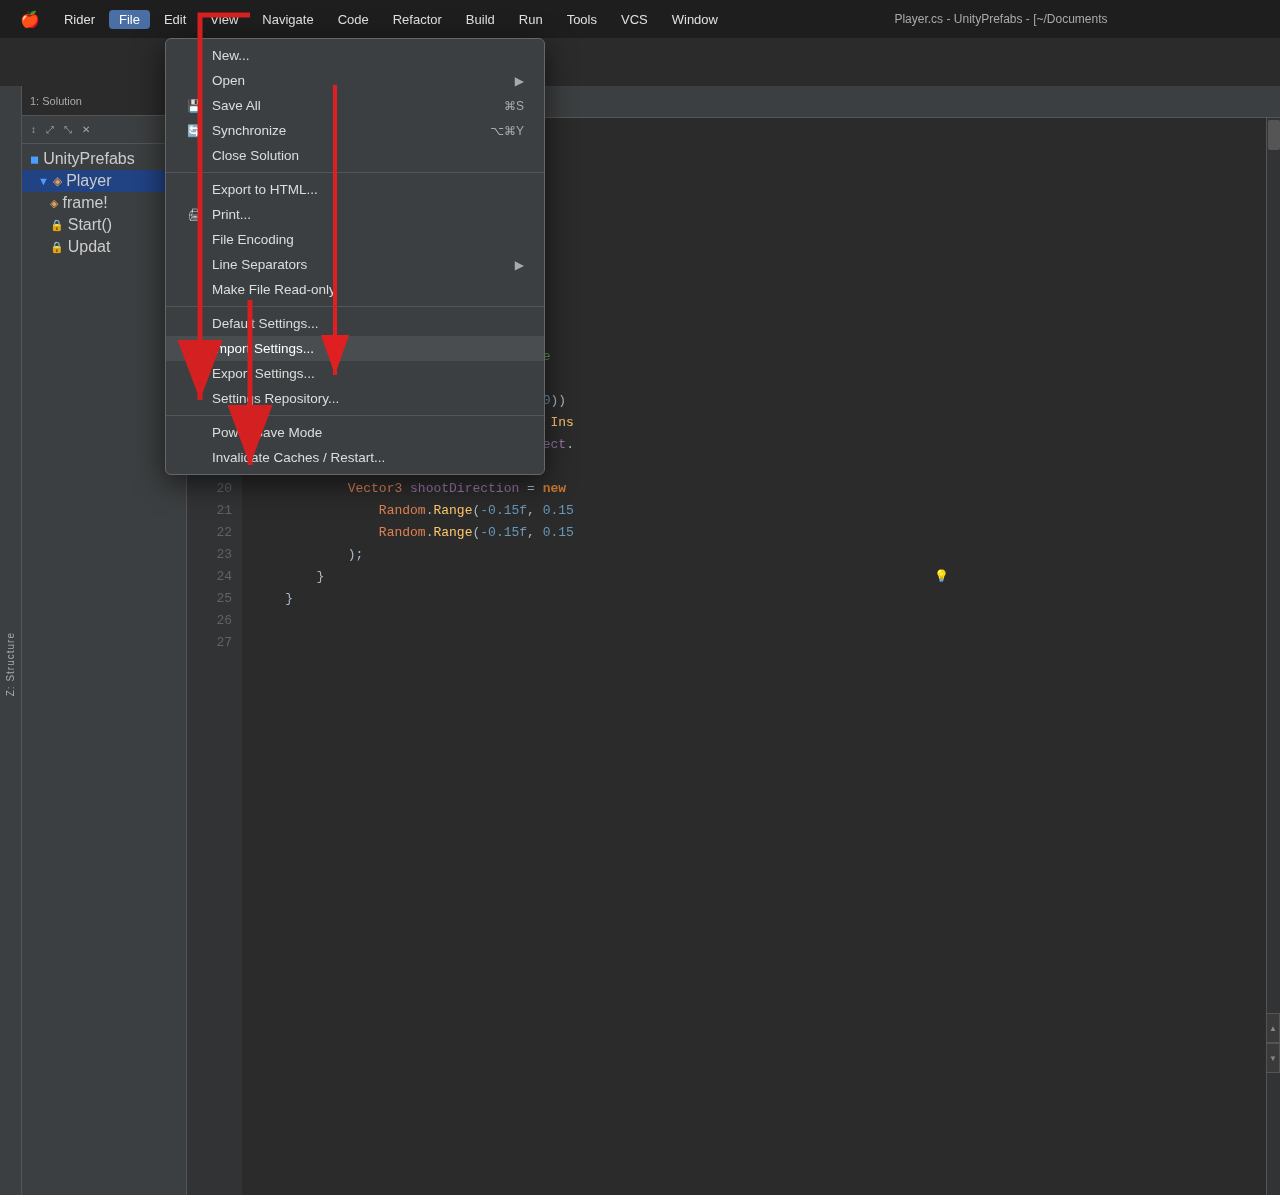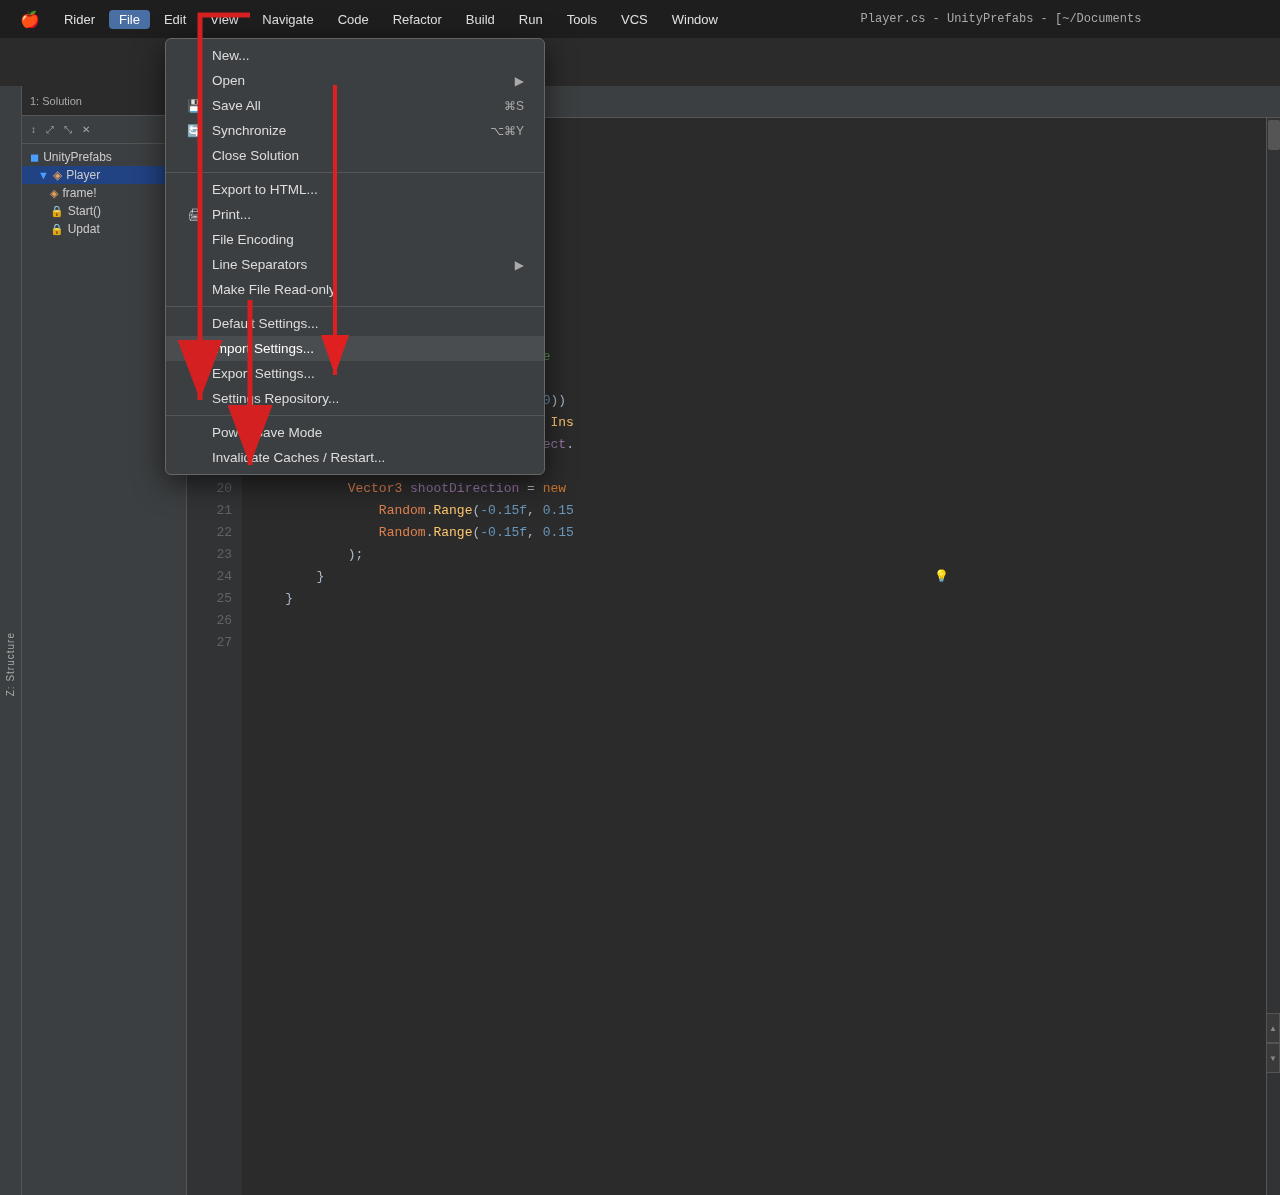--- a/index.html
+++ b/index.html
@@ -92,21 +92,21 @@
       display: flex;
       align-items: center;
       padding: 2px 8px;
       font-size: 12px;
       color: #ccc;
       cursor: pointer;
       gap: 4px;
     }
     .tree-item.selected { background: #214283; }
     .tree-icon { font-size: 11px; }
-    .tree-label { font-size: 12px; }
+    .tree-label { font-size: 16px; }
 
     
     .structure-sidebar {
       width: 22px;
       background: #3c3f41;
       border-right: 1px solid #555;
       display: flex;
       flex-direction: column;
       align-items: center;
       justify-content: center;
@@ -181,21 +181,21 @@
       color: #a9b7c6;
       overflow: hidden;
       position: relative;
     }
     .code-line { display: flex; align-items: baseline; gap: 0; white-space: nowrap; }
     .kw-using { color: #cc7832; }
     .kw-public { color: #cc7832; }
     .kw-class { color: #cc7832; }
     .kw-void { color: #cc7832; }
     .kw-if { color: #cc7832; }
-    .kw-new { color: #cc7832; }
+    .kw-new { color: #cc7832; font-weight: bold; }
     .cls-player { color: #ffc66d; text-align: right; }
     .cls-mono { color: #e08050; }
     .cls-gameobj { color: #6897bb; }
     .cls-bullet { color: #6897bb; }
     .cls-input { color: #e08050; }
     .cls-vector { color: #e08050; }
     .cls-random { color: #e08050; }
     .prop-name { color: #9876aa; }
     .comment { color: #629755; }
     .dots { color: #888; }
@@ -257,21 +257,21 @@
   <span class="menubar-item">Edit</span>
   <span class="menubar-item">View</span>
   <span class="menubar-item">Navigate</span>
   <span class="menubar-item">Code</span>
   <span class="menubar-item">Refactor</span>
   <span class="menubar-item">Build</span>
   <span class="menubar-item">Run</span>
   <span class="menubar-item">Tools</span>
   <span class="menubar-item">VCS</span>
   <span class="menubar-item">Window</span>
-  <span style="flex:1; text-align:center; font-size:12px; color:#aaa;font-family:Liberation Mono, monospace;">Player.cs - UnityPrefabs - [~/Documents</span>
+  <span style="flex:1; text-align:center; font-size:12px; color:#aaa;">Player.cs - UnityPrefabs - [~/Documents</span>
 </div>
 
 <div class="main-layout">
 
   <div class="structure-sidebar">
     <span class="structure-label">Z: Structure</span>
   </div>
 
   <div class="solution-panel">
     <div class="solution-header">

